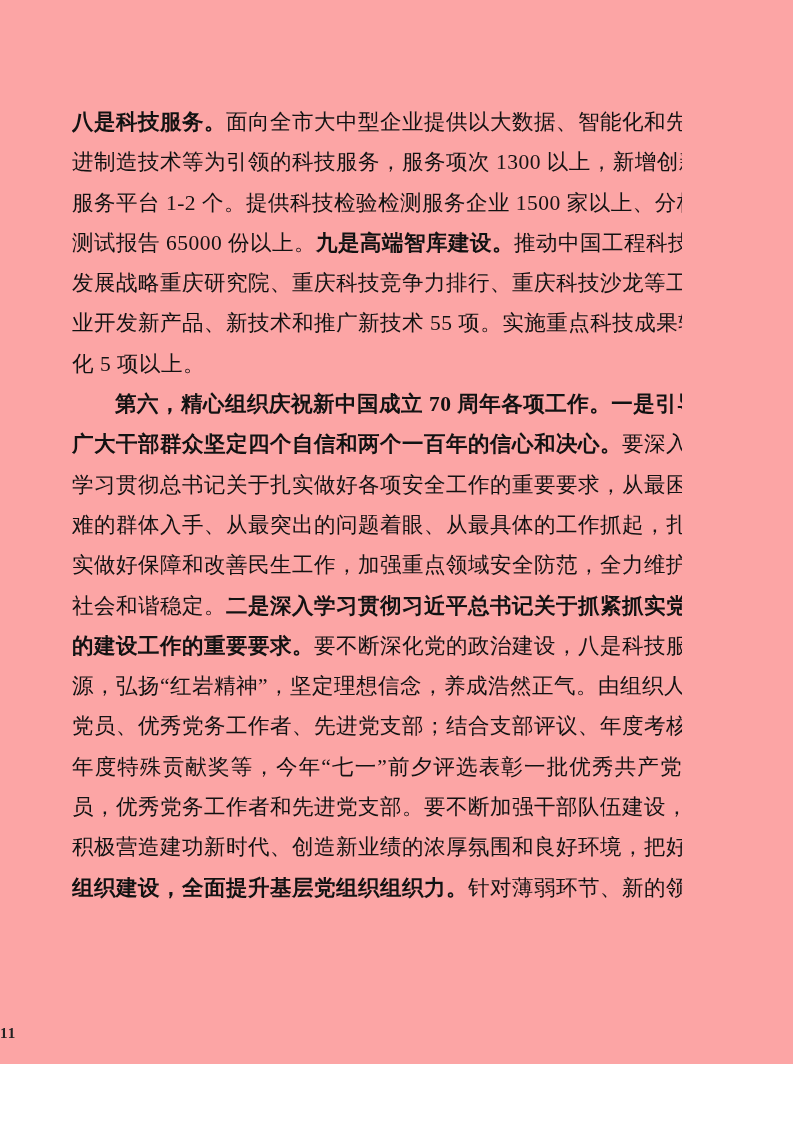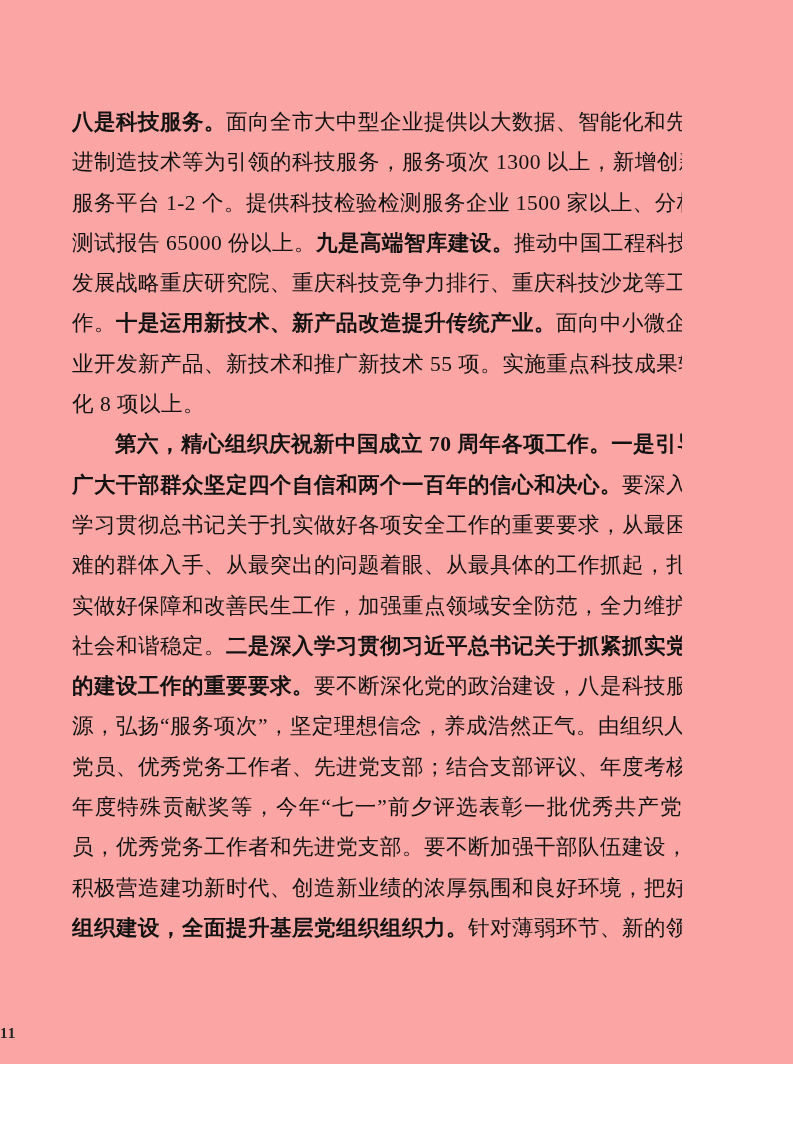--- a/index.html
+++ b/index.html
@@ -56,31 +56,30 @@
 </head>
 <body>
 
 <div class="page">
   <div class="text-block" id="doc-body">
       <div class="line"><span class="seg-bold">八是科技服务。</span><span>面向全市大中型企业提供以大数据、智能化和先</span></div>
       <div class="line"><span>进制造技术等为引领的科技服务，服务项次 1300 以上，新增创新</span></div>
       <div class="line"><span>服务平台 1-2 个。提供科技检验检测服务企业 1500 家以上、分析</span></div>
       <div class="line"><span>测试报告 65000 份以上。</span><span class="seg-bold">九是高端智库建设。</span><span>推动中国工程科技</span></div>
       <div class="line"><span>发展战略重庆研究院、重庆科技竞争力排行、重庆科技沙龙等工</span></div>
-      <div class="line"><span>作。</span><span class="seg-bold">十是运用新技术、新产品改造提升传统产业。</span><span>面向中小微企</span></div>
       <div class="line"><span>业开发新产品、新技术和推广新技术 55 项。实施重点科技成果转</span></div>
-      <div class="line no-justify"><span>化 8 项以上。</span></div>
+      <div class="line no-justify"><span>化 5 项以上。</span></div>
       <div class="line indent"><span class="seg-bold">第六，精心组织庆祝新中国成立 70 周年各项工作。一是引导</span></div>
       <div class="line"><span class="seg-bold">广大干部群众坚定四个自信和两个一百年的信心和决心。</span><span>要深入</span></div>
       <div class="line"><span>学习贯彻总书记关于扎实做好各项安全工作的重要要求，从最困</span></div>
       <div class="line"><span>难的群体入手、从最突出的问题着眼、从最具体的工作抓起，扎</span></div>
       <div class="line"><span>实做好保障和改善民生工作，加强重点领域安全防范，全力维护</span></div>
       <div class="line"><span>社会和谐稳定。</span><span class="seg-bold">二是深入学习贯彻习近平总书记关于抓紧抓实党</span></div>
       <div class="line"><span class="seg-bold">的建设工作的重要要求。</span><span>要不断深化党的政治建设，八是科技服务</span></div>
-      <div class="line"><span>源，弘扬“服务项次”，坚定理想信念，养成浩然正气。由组织人</span></div>
+      <div class="line"><span>源，弘扬“红岩精神”，坚定理想信念，养成浩然正气。由组织人</span></div>
       <div class="line"><span>党员、优秀党务工作者、先进党支部；结合支部评议、年度考核、</span></div>
       <div class="line"><span>年度特殊贡献奖等，今年“七一”前夕评选表彰一批优秀共产党</span></div>
       <div class="line"><span>员，优秀党务工作者和先进党支部。要不断加强干部队伍建设，</span></div>
       <div class="line"><span>积极营造建功新时代、创造新业绩的浓厚氛围和良好环境，把好</span></div>
       <div class="line"><span class="seg-bold">组织建设，全面提升基层党组织组织力。</span><span>针对薄弱环节、新的领</span></div>
     </div>
   <div class="page-number">11</div>
 </div>
 
 </body></html>

